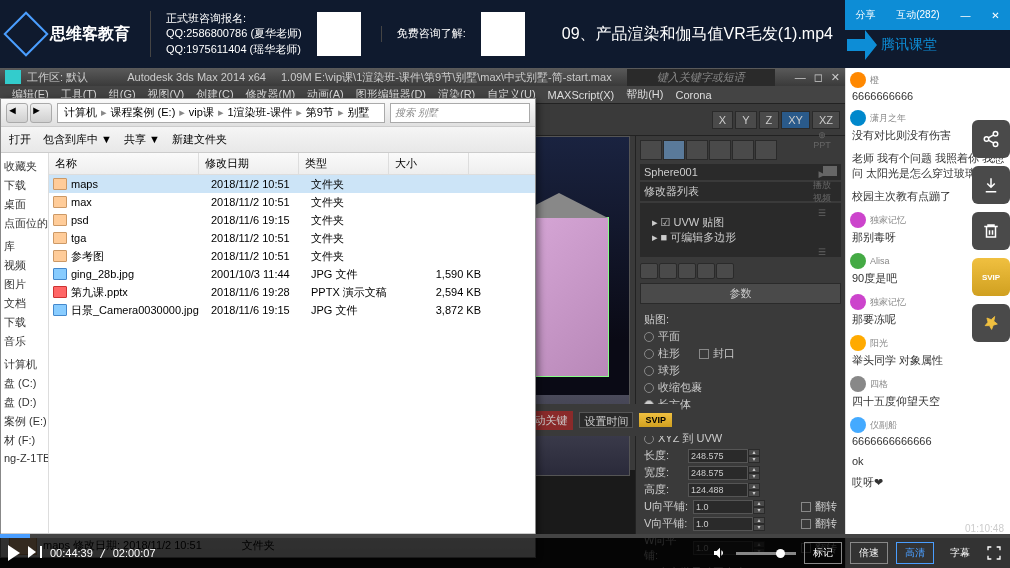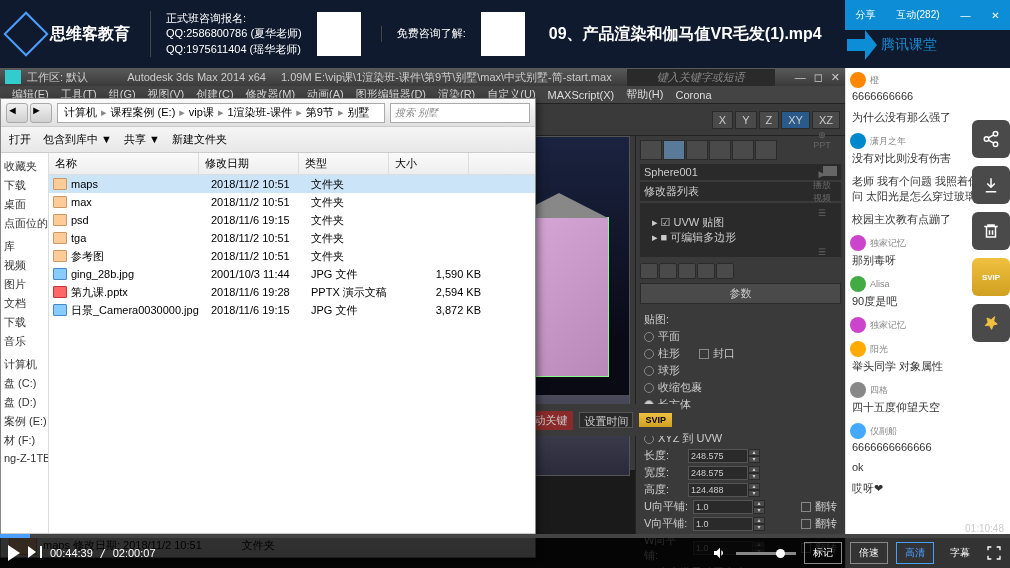--- a/index.html
+++ b/index.html
@@ -3,21 +3,21 @@
 <meta charset="utf-8">
 <style>
 *{margin:0;padding:0;box-sizing:border-box;font-family:"Microsoft YaHei",Arial,sans-serif;font-size:11px}
 body{width:1010px;height:568px;background:#1a1a1a;overflow:hidden;position:relative}
 .top-header{height:68px;background:#0f1a2e;display:flex;align-items:center;padding:0 10px;color:#fff}
 .logo{display:flex;align-items:center;gap:8px}
 .logo-icon{width:32px;height:32px;border:2px solid #4a9eff;transform:rotate(45deg)}
 .logo-text{font-size:16px;font-weight:bold}
 .contact{margin-left:20px;border-left:1px solid #444;padding-left:15px;font-size:10px;line-height:1.4}
 .qr{width:44px;height:44px;background:#fff;margin-left:15px}
-.video-title{margin-left:24px;font-size:16px;font-weight:bold}
+.video-title{margin-left:37px;font-size:16px;font-weight:normal}
 .top-right{position:absolute;right:0;top:0;width:165px;height:30px;background:#0d8dd6;display:flex;align-items:center;justify-content:space-around}
 .top-right span{color:#fff;font-size:10px}
 .tencent-logo{position:absolute;right:63px;top:30px;width:100px;height:30px;display:flex;align-items:center}
 .tencent-icon{width:30px;height:30px;background:#0d8dd6;clip-path:polygon(0 50%,40% 0,40% 30%,100% 30%,100% 70%,40% 70%,40% 100%);transform:scaleX(-1)}
 .main-area{display:flex;height:402px}
 .max-area{width:845px;position:relative;background:#3a3a3a}
 .max-titlebar{height:18px;background:linear-gradient(#5a5a5a,#3a3a3a);display:flex;align-items:center;padding:0 5px;color:#ccc;font-size:9px}
 .max-titlebar .spacer{flex:1}
 .max-menubar{height:18px;background:#444;display:flex;align-items:center;padding:0 12px;gap:12px;color:#ddd;font-size:10px;border-bottom:1px solid #222}
 .max-toolbar{height:32px;background:#3a3a3a;border-bottom:1px solid #222;display:flex;align-items:center;padding:0 5px;gap:3px}
@@ -450,23 +450,20 @@
 
   <div class="chat-panel" id="chat-panel">
       <div class="chat-msg">
         <div class="chat-user">
           <span class="chat-avatar" style="background:#f80"></span>
           <span class="chat-name">橙</span>
         </div>
         <div class="chat-text">6666666666</div>
       </div>
       <div class="chat-msg">
-        <div class="chat-text">为什么没有那么强了</div>
-      </div>
-      <div class="chat-msg">
         <div class="chat-user">
           <span class="chat-avatar" style="background:#08c"></span>
           <span class="chat-name">潇月之年</span>
         </div>
         <div class="chat-text">没有对比则没有伤害</div>
       </div>
       <div class="chat-msg">
         <div class="chat-text">老师 我有个问题 我照着你 我想问 太阳光是怎么穿过玻璃的</div>
       </div>
       <div class="chat-msg">
@@ -484,20 +481,21 @@
           <span class="chat-avatar" style="background:#4a4"></span>
           <span class="chat-name">Alisa</span>
         </div>
         <div class="chat-text">90度是吧</div>
       </div>
       <div class="chat-msg">
         <div class="chat-user">
           <span class="chat-avatar" style="background:#c4c"></span>
           <span class="chat-name">独家记忆</span>
         </div>
+        <div class="chat-text">那要冻呢</div>
       </div>
       <div class="chat-msg">
         <div class="chat-user">
           <span class="chat-avatar" style="background:#fa0"></span>
           <span class="chat-name">阳光</span>
         </div>
         <div class="chat-text">举头同学 对象属性</div>
       </div>
       <div class="chat-msg">
         <div class="chat-user">

